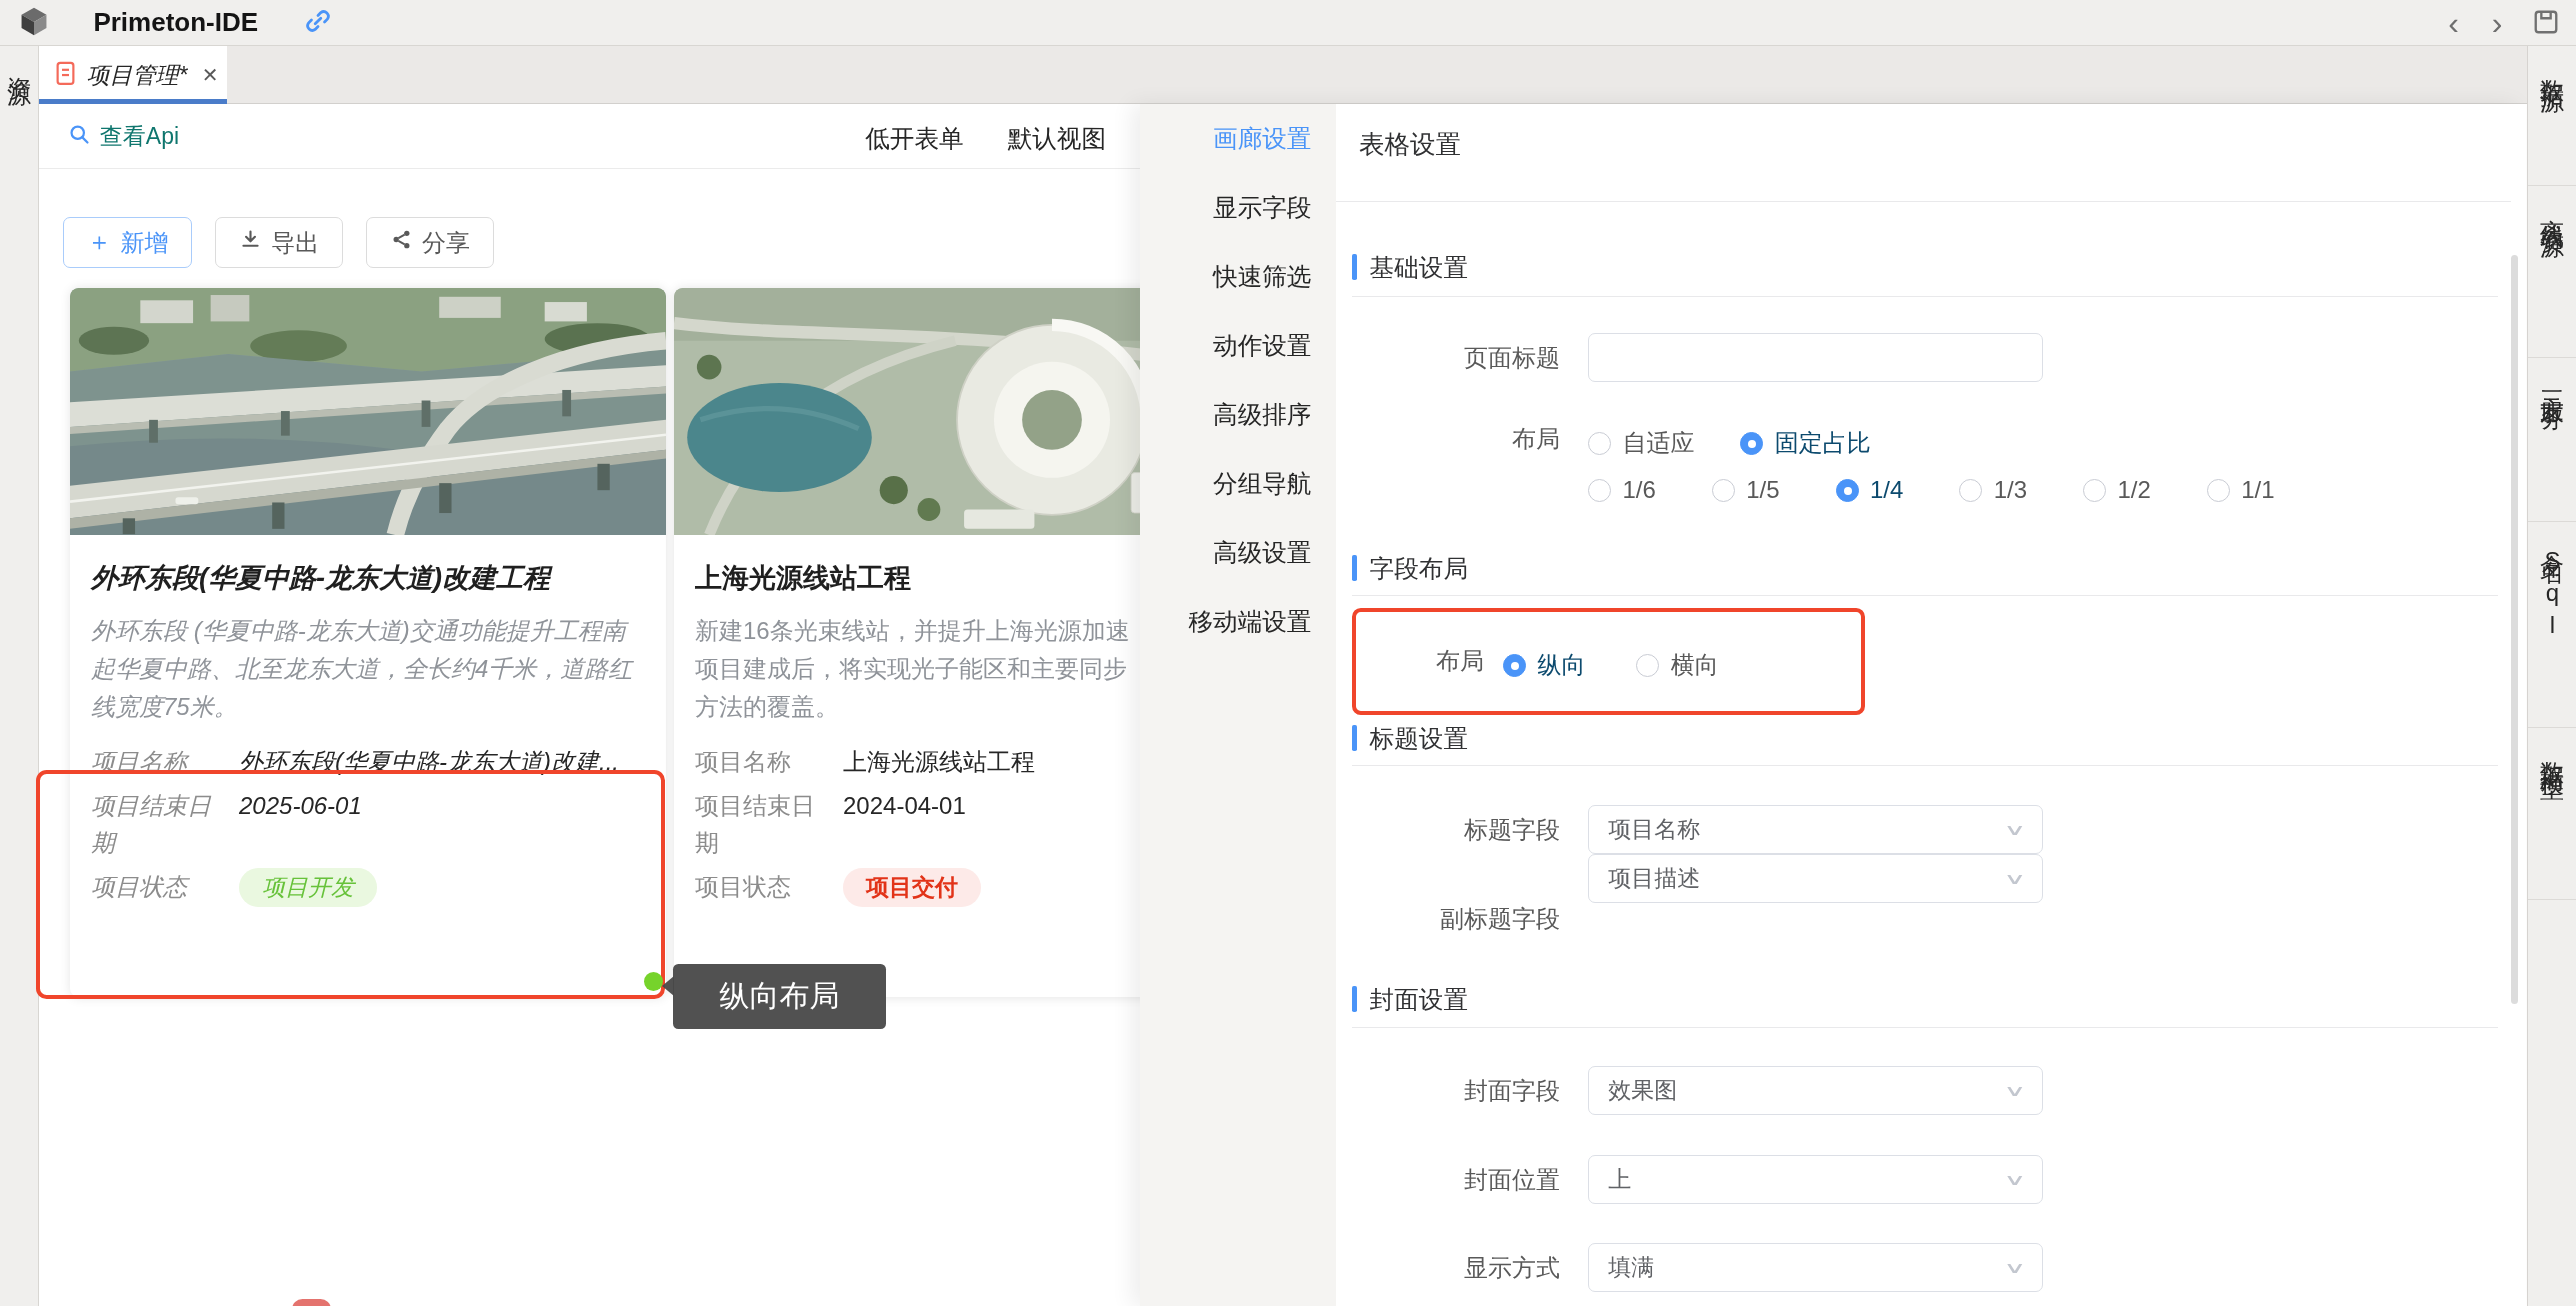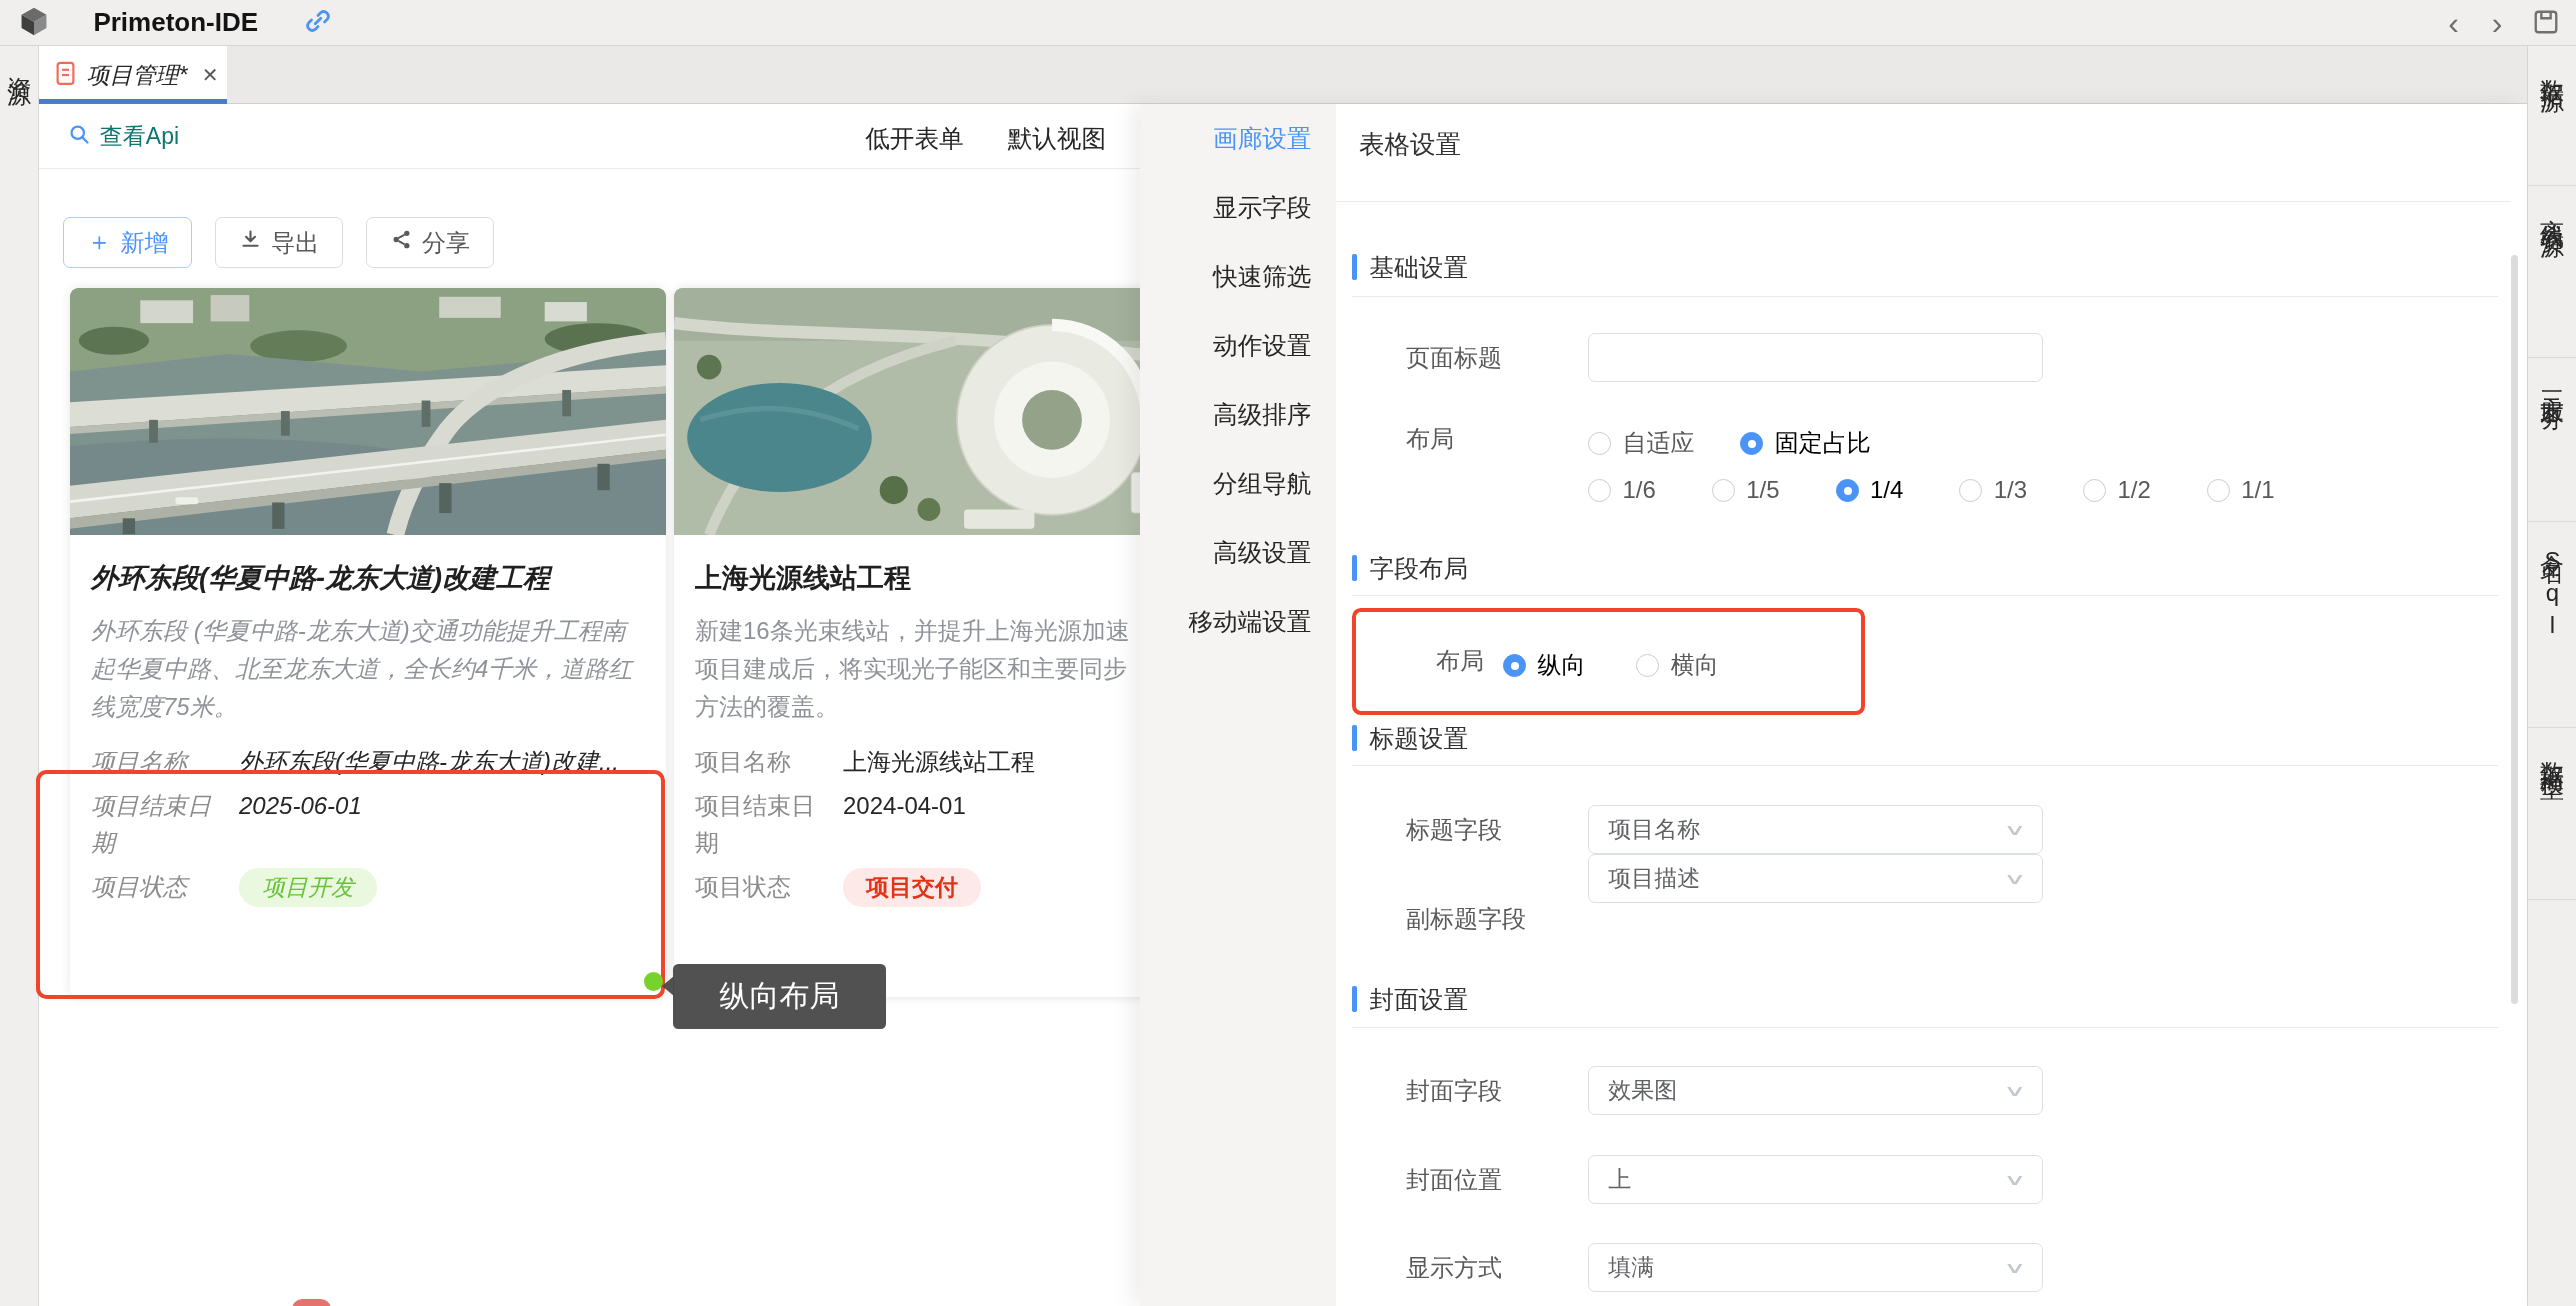--- a/index.html
+++ b/index.html
@@ -83,35 +83,35 @@
   .dc-divider{position:absolute;height:0.9px;background:#e9e9eb;}
   #div-top{left:0;top:97px;width:1175px;}
   .section{position:absolute;left:16px;height:28px;display:flex;align-items:center;gap:12.3px;
            font-size:24.6px;font-weight:500;color:#303133;}
   .section .bar{width:5.3px;height:26px;background:#4a94f8;border-radius:1.8px;}
   #sec-basic{top:149px;}      #secdiv-basic{left:16px;top:192px;width:1146px;}
   #sec-fieldlayout{top:450px;}#secdiv-fieldlayout{left:16px;top:491px;width:1146px;}
   #sec-title{top:620px;}      #secdiv-title{left:16px;top:661px;width:1146px;}
   #sec-cover{top:881px;}     #secdiv-cover{left:16px;top:923px;width:1146px;}
 
-  .form-label{position:absolute;left:70px;width:154px;text-align:left;font-size:24px;color:#595959;}
+  .form-label{position:absolute;left:70px;width:154px;text-align:right;font-size:24px;color:#595959;}
   .lbl-mid{line-height:49px;}
   #lbl-pagetitle{top:229px;}
   #inp-pagetitle{position:absolute;left:252px;top:229px;width:455px;height:49px;border:0.9px solid #dcdfe6;
                  border-radius:7px;box-sizing:border-box;font-size:23px;padding:0 17.6px;color:#303133;background:#fff;}
   #lbl-layout{top:323px;line-height:24.6px;}
   .radio-group{position:absolute;display:flex;align-items:center;}
   #radios-layout{left:252px;top:323px;gap:46px;}
   #radios-ratio{left:252px;top:372px;gap:56px;}
   .radio{display:flex;align-items:center;gap:11.4px;font-size:24px;color:#595959;cursor:pointer;}
   .radio .circ{position:relative;width:23px;height:23px;border-radius:50%;border:0.9px solid #c9ccd4;
                background:#fff;box-sizing:border-box;flex:none;}
   .radio.sel .circ{background:#4a94f8;border-color:#4a94f8;}
   .radio.sel .circ::after{content:"";position:absolute;left:7px;top:7px;width:8px;height:8px;background:#fff;border-radius:50%;}
-  .radio.sel .lab{color:#000000;}
+  .radio.sel .lab{color:#0c4a6e;}
 
   #fl-highlight{position:absolute;left:16px;top:504px;width:513px;height:107px;border:4.4px solid #f0452b;
                 border-radius:8.8px;box-sizing:border-box;pointer-events:none;}
   #lbl-fl{position:absolute;left:60px;top:545px;width:88px;text-align:right;font-size:24px;color:#595959;line-height:24.6px;}
   #radios-fl{left:167px;top:545px;gap:51px;}
 
   .select{position:absolute;left:252px;width:455px;height:49px;border:0.9px solid #dcdfe6;border-radius:7px;
           box-sizing:border-box;display:flex;align-items:center;justify-content:space-between;
           padding:0 19.3px;font-size:23px;color:#606266;background:#fff;cursor:pointer;}
   .select .caret{color:#c3c7cf;font-size:21px;transform:scaleX(1.5) scaleY(.75);}

